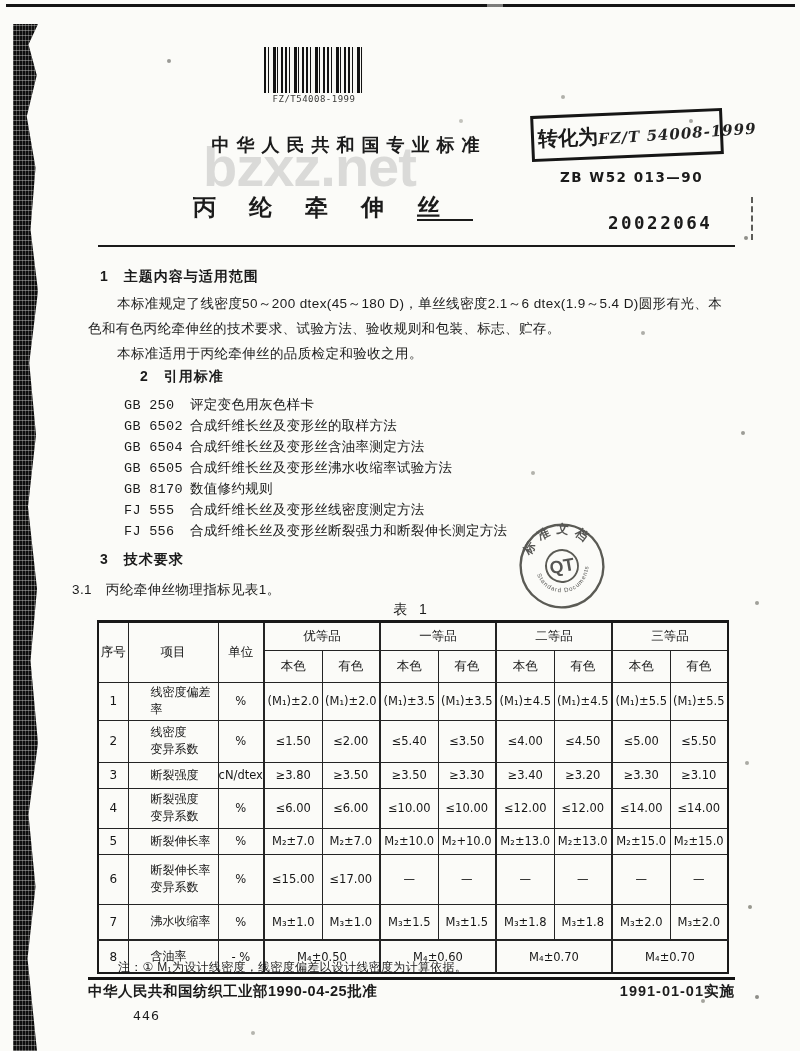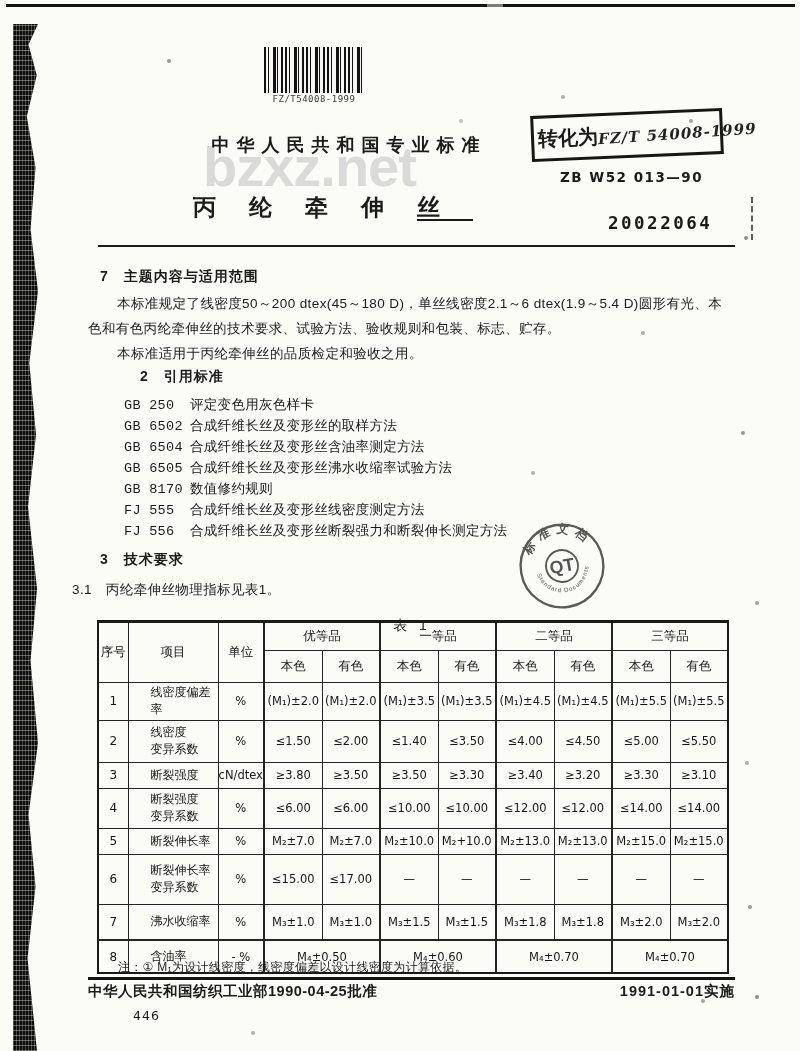--- a/index.html
+++ b/index.html
@@ -64,21 +64,21 @@
   .ref-row{height:21px; white-space:nowrap; letter-spacing:.3px;}
   .ref-code{display:inline-block; min-width:66px; font-family:Liberation Mono, monospace;}
   .s3-h{left:100px; top:551px;}
   .s31{left:72px; top:581px;}
 
   
   .seal{left:512px; top:519px; width:100px; height:94px; transform:rotate(-10deg); opacity:.88;}
   .seal text{fill:#3f3f3d;}
 
   
-  .tcaption{left:97px; top:601px; width:630px; text-align:center; font-size:14px; letter-spacing:4px;margin-top:16px;}
+  .tcaption{left:97px; top:601px; width:630px; text-align:center; font-size:14px; letter-spacing:4px;}
   table.spec{position:absolute; left:97px; top:620px; width:630px; border-collapse:collapse;
     table-layout:fixed; font-family:"DejaVu Sans",sans-serif; font-size:11.5px; color:#161616;}
   table.spec{border:2.5px solid #191919; border-top-width:3px;}
   .spec th,.spec td{border:1px solid #242424; padding:1px 0; text-align:center; font-weight:normal; overflow:hidden;}
   .spec thead th{font-size:12.5px;}
   .spec .gsep{border-left-width:2px;}
   .spec td.item{text-align:left; padding-left:22px; white-space:pre-line; line-height:1.45; font-size:12px;}
   .spec td.idx{font-size:12px;}
   .spec tbody tr.lastrow td{border-top-width:2px;}
 
@@ -111,21 +111,21 @@
     <span class="stamp-hand">FZ/T 54008-1999</span>
   </div>
 
   <div class="abs zb-code">ZB W52 013—90</div>
 
   <div class="abs doc-title"><span>丙纶牵伸</span><span class="last">丝</span></div>
 
   <div class="abs serial">20022064</div>
   <div class="abs rule-1"></div>
 
-  <div class="abs h-sec s1-h">7　主题内容与适用范围</div>
+  <div class="abs h-sec s1-h">1　主题内容与适用范围</div>
   <div class="abs ptext p1a">本标准规定了线密度50～200 dtex(45～180 D)，单丝线密度2.1～6 dtex(1.9～5.4 D)圆形有光、本</div>
   <div class="abs ptext p2">本标准适用于丙纶牵伸丝的品质检定和验收之用。</div>
   <div class="abs ptext p1b">色和有色丙纶牵伸丝的技术要求、试验方法、验收规则和包装、标志、贮存。</div>
 
   <div class="abs h-sec s2-h">2　引用标准</div>
   <div class="abs refs">
     <div class="ref-row"><span class="ref-code">GB 250</span><span>评定变色用灰色样卡</span></div>
     <div class="ref-row"><span class="ref-code">GB 6502</span><span>合成纤维长丝及变形丝的取样方法</span></div>
     <div class="ref-row"><span class="ref-code">GB 6504</span><span>合成纤维长丝及变形丝含油率测定方法</span></div>
     <div class="ref-row"><span class="ref-code">GB 6505</span><span>合成纤维长丝及变形丝沸水收缩率试验方法</span></div>
@@ -197,21 +197,21 @@
           <td class="val gsep">(M₁)±5.5</td>
           <td class="val">(M₁)±5.5</td>
         </tr>
         <tr style="height: 42px;">
           <td class="idx">2</td>
           <td class="item">线密度
 变异系数</td>
           <td class="unit">%</td>
           <td class="val gsep">≤1.50</td>
           <td class="val">≤2.00</td>
-          <td class="val gsep">≤1.40</td>
+          <td class="val gsep">≤5.40</td>
           <td class="val">≤3.50</td>
           <td class="val gsep">≤4.00</td>
           <td class="val">≤4.50</td>
           <td class="val gsep">≤5.00</td>
           <td class="val">≤5.50</td>
         </tr>
         <tr style="height: 26px;">
           <td class="idx">3</td>
           <td class="item">断裂强度</td>
           <td class="unit">cN/dtex</td>

